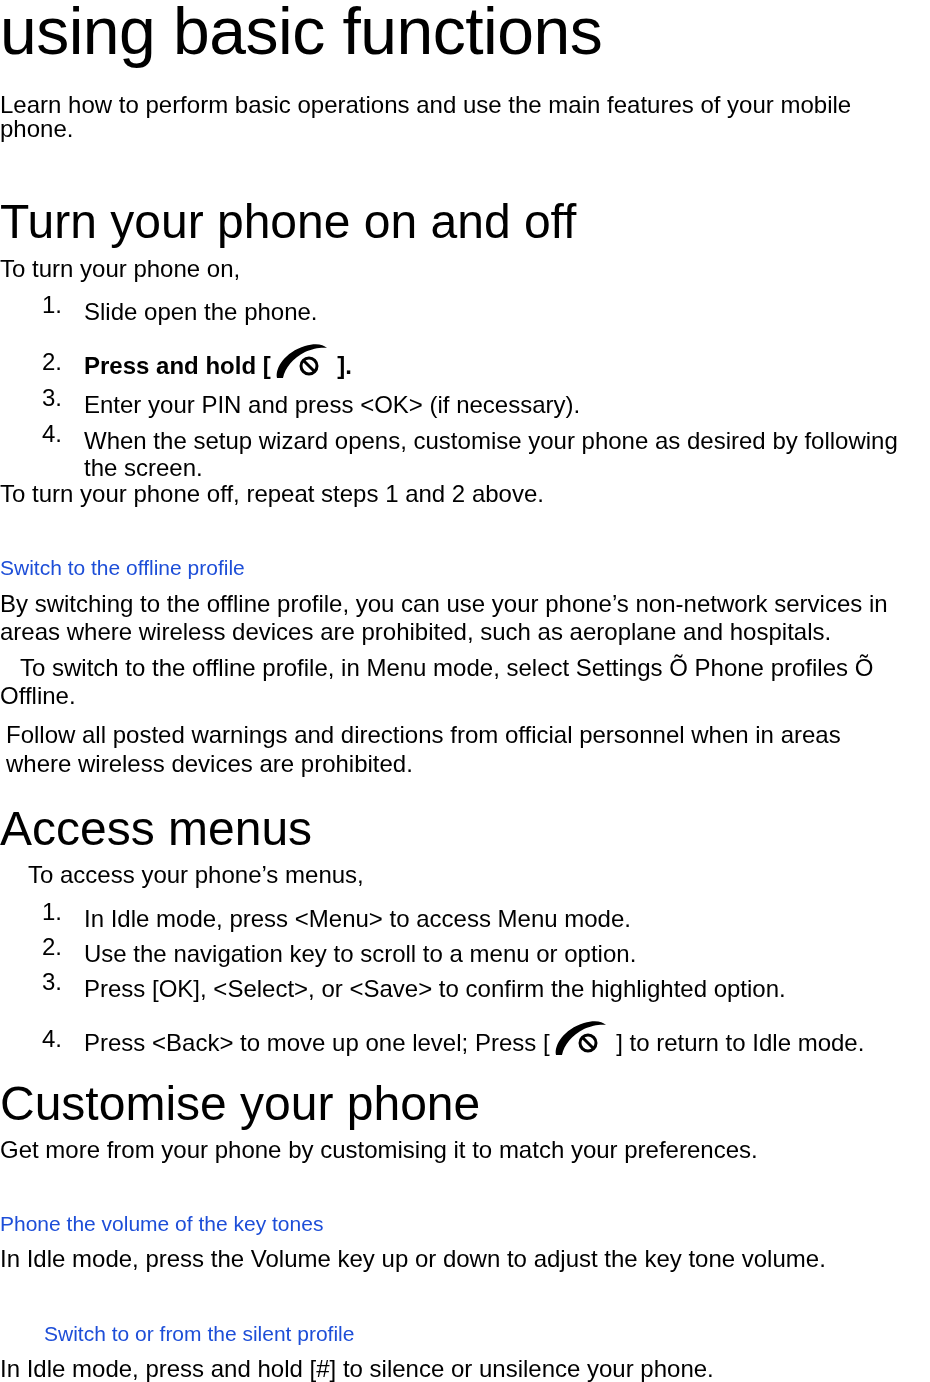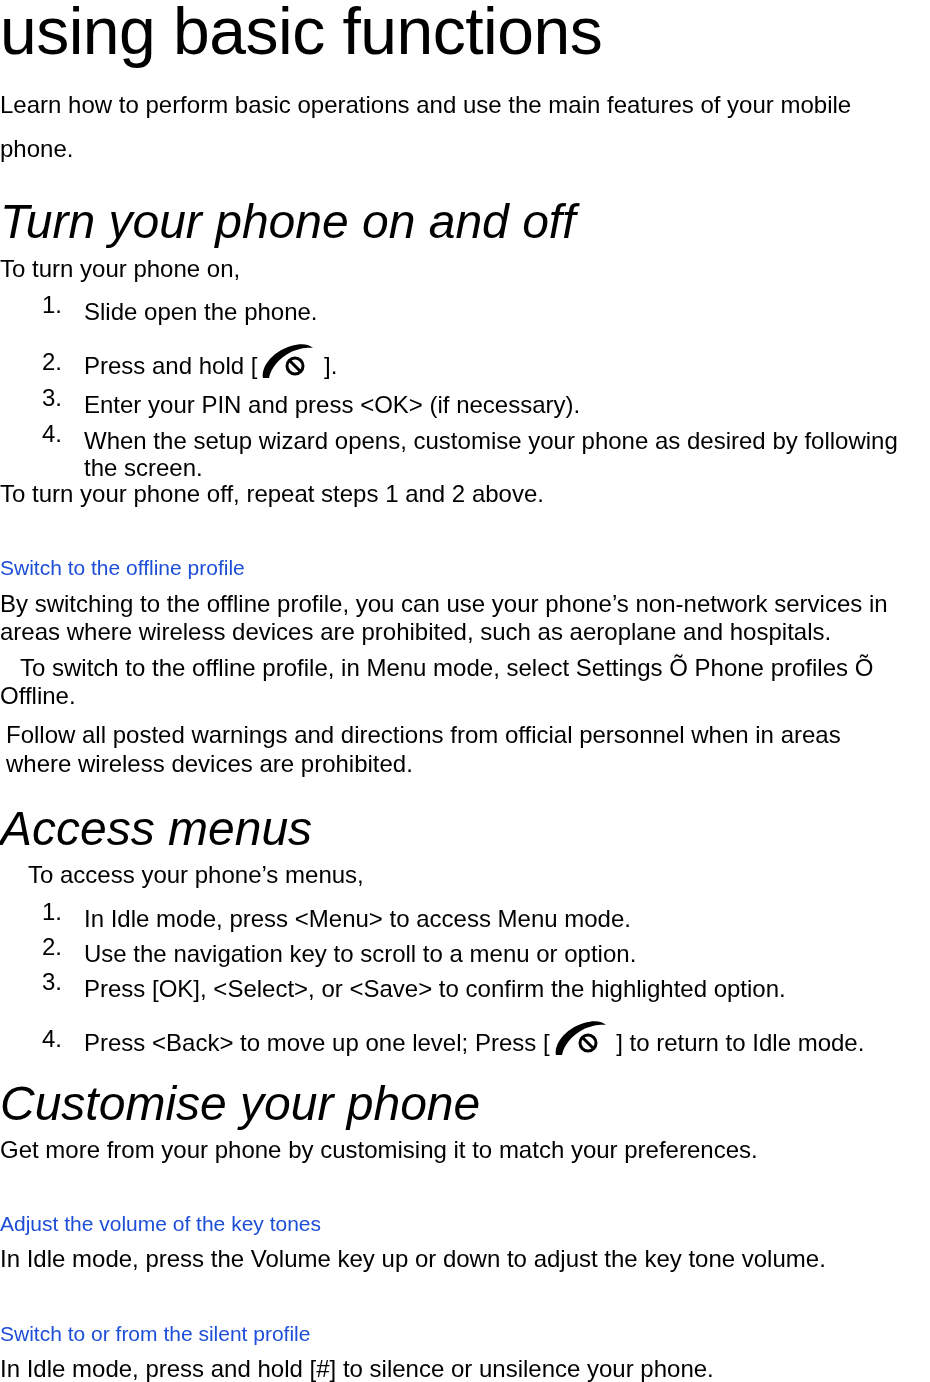--- a/index.html
+++ b/index.html
@@ -1,43 +1,43 @@
 <!DOCTYPE html>
 <html><head>
 <meta charset="utf-8">
 <style>
   html, body { margin:0; padding:0; background:#ffffff; }
   body { width:930px; height:1382px; position:relative; overflow:hidden;
          font-family:"Liberation Sans", sans-serif; color:#000; }
   .abs { position:absolute; white-space:nowrap; }
   .h1 { font-size:66px; line-height:66px; letter-spacing:-0.5px; }
-  .h2 { font-size:48px; line-height:48px;font-style:italic; }
+  .h2 { font-size:48px; line-height:48px; }
   .h3 { font-size:21px; line-height:24px; color:#1d4ed8; }
   .p  { font-size:24px; line-height:26px; }
   .num { position:absolute; left:42px; }
   .txt { position:absolute; left:84px;margin-top:7px; }
   .phone-icon { display:inline-block; width:60px; height:44px; vertical-align:-8px; }
 </style>
 </head>
 <body>
 
 <div class="abs h1" style="left:0;top:-2px;">using basic functions</div>
 <div class="abs p" style="left:0;top:92px;"> Learn how to perform basic operations and use the main features of your mobile</div>
-<div class="abs p" style="left:0;top:136px;">phone.</div>
+<div class="abs p" style="left:0;top:116px;">phone.</div>
 
 <div class="abs h2" style="left:0;top:198px;">Turn your phone on and off</div>
 <div class="abs p" style="left:0;top:256px;">To turn your phone on,</div>
 
 <div class="abs p" style="left:0;top:292px;width:930px;">
   <span class="num">1.</span>
   <span class="txt">Slide open the phone.</span>
 </div>
 <div class="abs p" style="left:0;top:349px;width:930px;">
   <span class="num">2.</span>
-  <span class="txt" style="top:-18px;">
+  <span class="txt" style="top:-18px;font-weight:bold;">
     <span>Press and hold [</span><svg class="phone-icon" viewBox="0 0 60 44">
         <path d="M6 40 C4 30 14 14 34 8 C44 5 52 6 56 10 C52 9 42 10 34 14 C22 20 14 30 12 40 Z" fill="#000"></path>
         <circle cx="38" cy="28" r="8" fill="none" stroke="#000" stroke-width="3"></circle>
         <line x1="33" y1="23" x2="43" y2="33" stroke="#000" stroke-width="3"></line>
       </svg><span> ].</span>
   </span>
 </div>
 <div class="abs p" style="left:0;top:385px;width:930px;">
   <span class="num">3.</span>
   <span class="txt">Enter your PIN and press &lt;OK&gt; (if necessary).</span>
@@ -77,16 +77,16 @@
     <span>Press &lt;Back&gt; to move up one level; Press [</span><svg class="phone-icon" viewBox="0 0 60 44">
         <path d="M6 40 C4 30 14 14 34 8 C44 5 52 6 56 10 C52 9 42 10 34 14 C22 20 14 30 12 40 Z" fill="#000"></path>
         <circle cx="38" cy="28" r="8" fill="none" stroke="#000" stroke-width="3"></circle>
         <line x1="33" y1="23" x2="43" y2="33" stroke="#000" stroke-width="3"></line>
       </svg><span> ] to return to Idle mode.</span>
   </span>
 </div>
 
 <div class="abs h2" style="left:0;top:1080px;">Customise your phone</div>
 <div class="abs p" style="left:0;top:1137px;">Get more from your phone by customising it to match your preferences.</div>
-<div class="abs h3" style="left:0;top:1212px;">Adjust the volume of the key tones</div>
+<div class="abs h3" style="left:0;top:1212px;">Phone the volume of the key tones</div>
 <div class="abs p" style="left:0;top:1246px;">In Idle mode, press the Volume key up or down to adjust the key tone volume.</div>
-<div class="abs h3" style="left:0;top:1322px;">Switch to or from the silent profile</div>
+<div class="abs h3" style="left:0;top:1322px;padding-left:44px;">Switch to or from the silent profile</div>
 <div class="abs p" style="left:0;top:1356px;">In Idle mode, press and hold [#] to silence or unsilence your phone.</div>
 
 </body></html>

